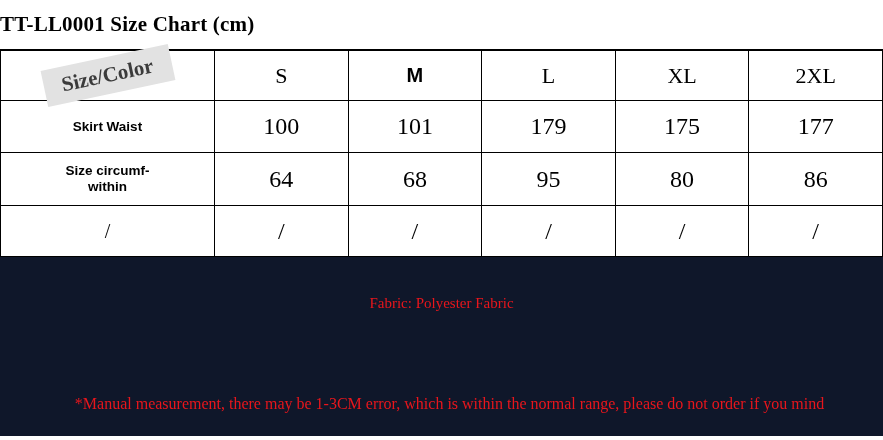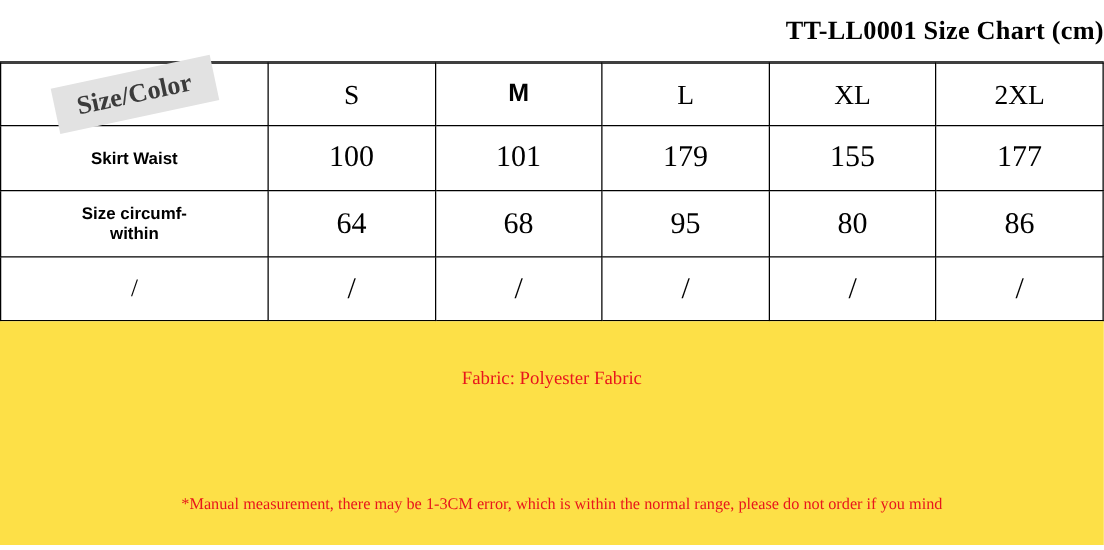--- a/index.html
+++ b/index.html
@@ -17,21 +17,21 @@
   .sheet {
     position: relative;
     width: 883px;
     height: 440px;
     box-sizing: border-box;
   }
   .title-bar {
     height: 49px;
     display: flex;
     align-items: center;
-    justify-content: flex-end;
+    justify-content: flex-start;
     border-bottom: 1px solid #000;
     background: #ffffff;
   }
   .title-text {
     font-size: 21px;
     font-weight: bold;
     letter-spacing: 0.2px;
   }
   table.size-table {
     border-collapse: collapse;
@@ -99,21 +99,21 @@
     top: 12px;
     transform: rotate(-12deg);
     font-family: "Liberation Serif", serif;
     font-size: 21px;
     color: #3b3b3b;
     text-align: center;
   }
   .notes {
     position: relative;
     height: 179px;
-    background: #fde047;
+    background: #0f172a;
     border-top: 0;
   }
   .note-line {
     color: #e8161c;
     text-align: center;
     font-family: "Liberation Serif", serif;
   }
   .note-fabric {
     position: absolute;
     top: 38px;
@@ -126,21 +126,21 @@
     top: 64px;
     left: 0;
     right: 0;
     font-size: 15px;
   }
   .note-warn {
     position: absolute;
     top: 138px;
     left: 0;
     right: 0;
-    font-size: 13px;
+    font-size: 16px;
     margin-left: 16px;
   }
 </style>
 </head>
 <body>
 
 <div class="sheet">
 
   <div class="title-bar">
     <div class="title-text">TT-LL0001 Size Chart (cm)</div>
@@ -160,21 +160,21 @@
         <td class="size-head">L</td>
         <td class="size-head">XL</td>
         <td class="size-head">2XL</td>
       </tr>
 
       <tr class="r-skirt">
         <td class="hdr-cell">Skirt Waist</td>
         <td class="val">100</td>
         <td class="val">101</td>
         <td class="val">179</td>
-        <td class="val">155</td>
+        <td class="val">175</td>
         <td class="val">177</td>
       </tr>
 
       <tr class="r-waist">
         <td class="hdr-cell">
           <div class="waist-label">
             <div>Size circumf-</div>
             <div>within</div>
           </div>
         </td>

